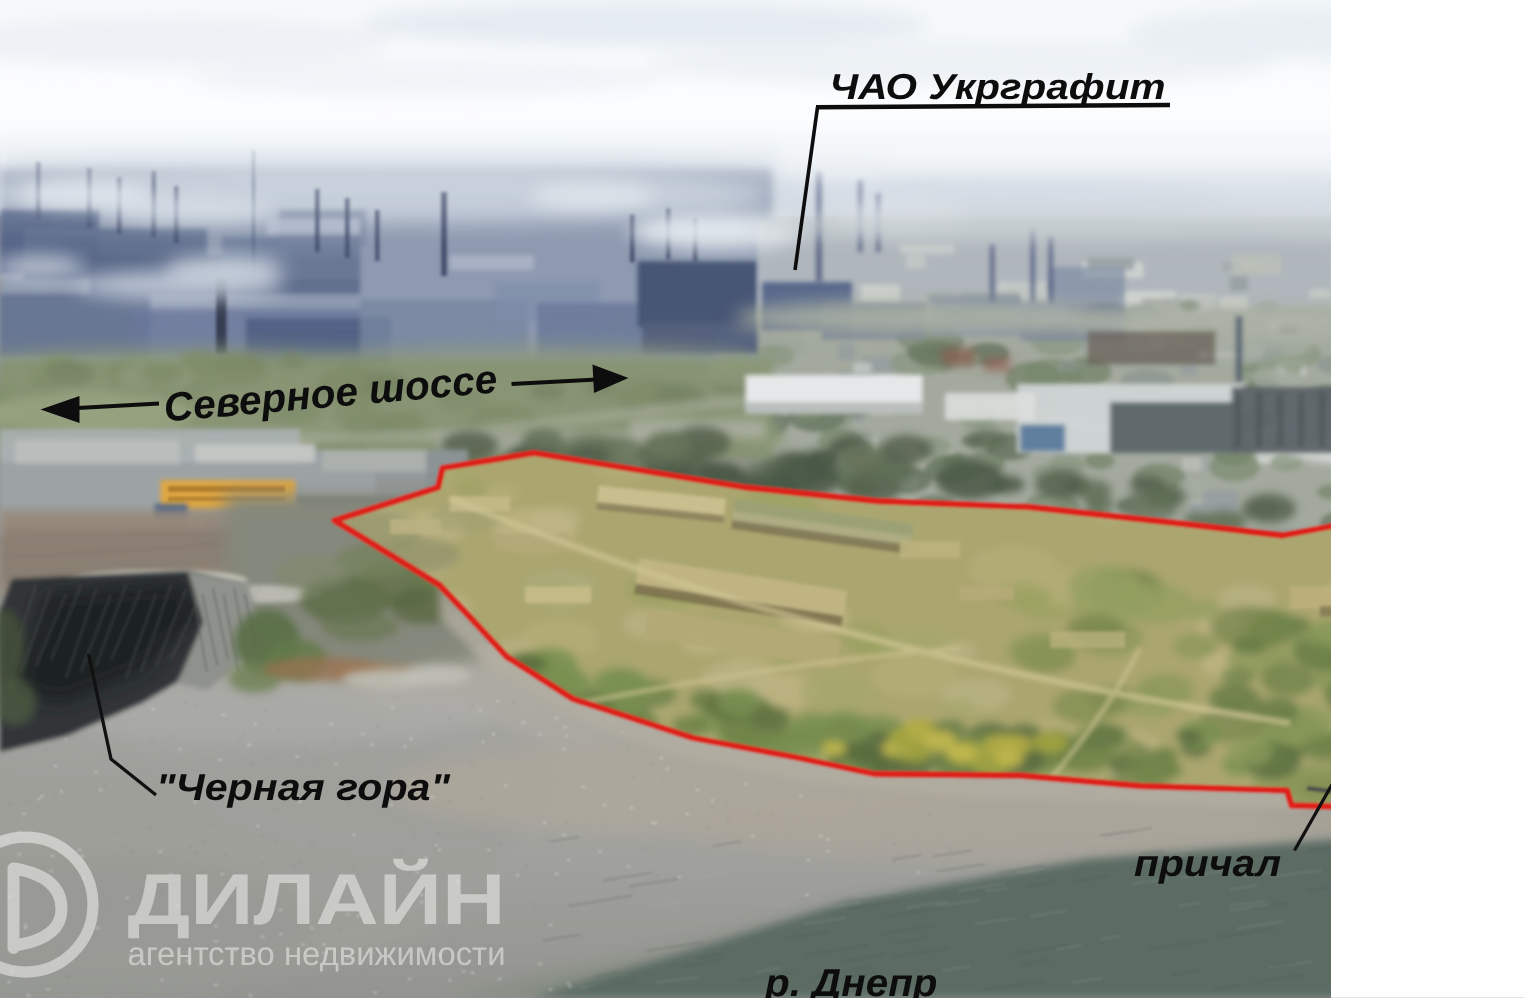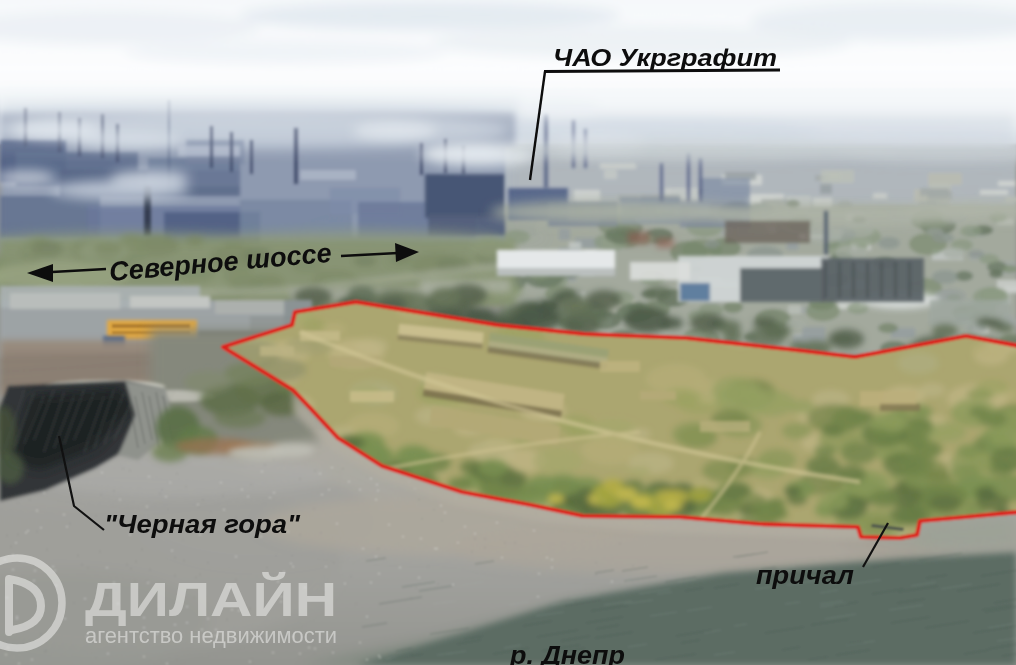--- a/index.html
+++ b/index.html
@@ -1,15 +1,15 @@
 <!DOCTYPE html>
 <html><head><meta charset="utf-8">
 <style>
 html,body{margin:0;padding:0;background:#fff}
-#page{width:1016px;height:665px;overflow:hidden;position:relative;background:#93948f}
+#page{width:887px;height:665px;overflow:hidden;position:relative;background:#93948f}
 </style></head>
 <body>
 
 <div id="page">
 <svg width="1016" height="665" viewBox="0 0 1016 665" xmlns="http://www.w3.org/2000/svg">
 <defs>
 <filter id="b1" x="-20%" y="-20%" width="140%" height="140%">
           <feGaussianBlur stdDeviation="0.8"></feGaussianBlur>
         </filter>
 <filter id="b2" x="-20%" y="-20%" width="140%" height="140%">

